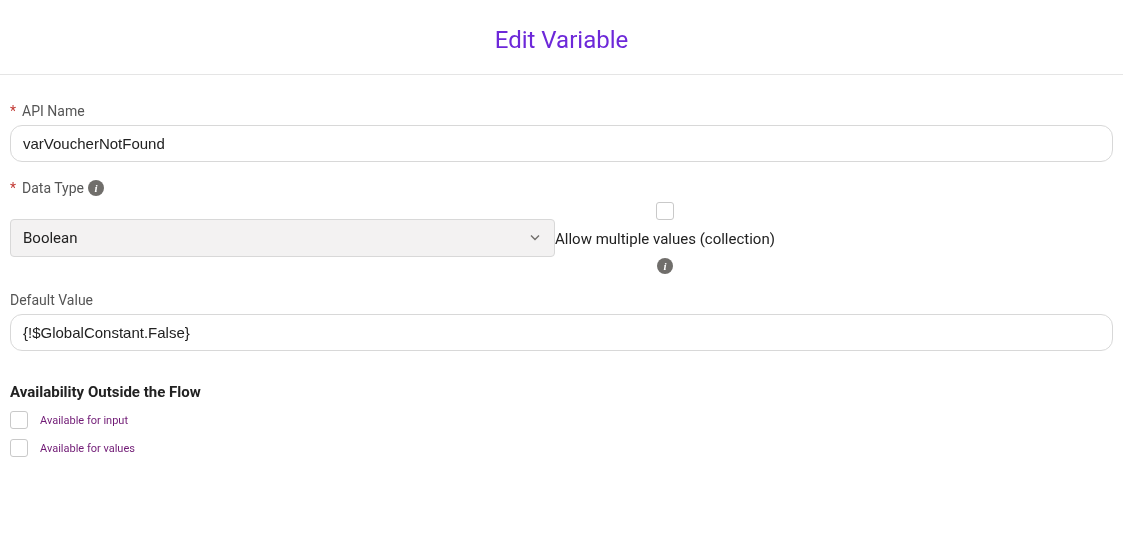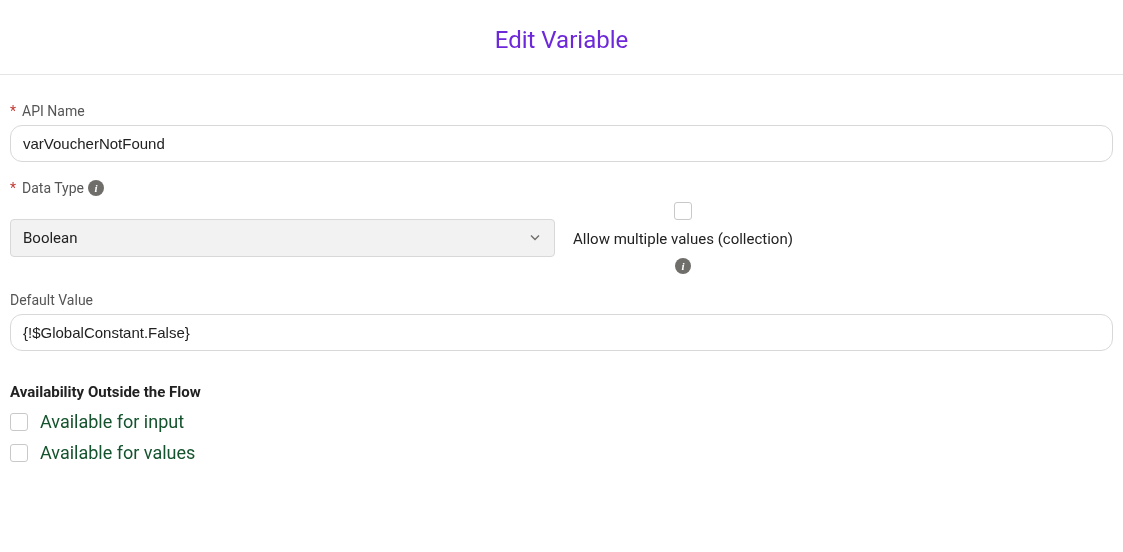--- a/index.html
+++ b/index.html
@@ -64,21 +64,20 @@
       border: 1px solid #d8d8d8;
       border-radius: 4px;
       color: #222;
       background: #fff;
       resize: both;
       font-family: inherit;
     }
     .datatype-row {
       display: flex;
       align-items: center;
-      gap: 18px;
     }
     .select-wrapper {
       position: relative;
       width: 545px;
     }
     .select-box {
       width: 100%;
       height: 38px;
       padding: 7px 36px 7px 12px;
       font-size: 15px;
@@ -142,22 +141,22 @@
       display: flex;
       flex-direction: column;
       gap: 10px;
     }
     .avail-row {
       display: flex;
       align-items: center;
       gap: 12px;
     }
     .avail-label {
-      font-size: 18px;
-      color: #14532d;
+      font-size: 11px;
+      color: #701a75;
     }
   </style>
 </head>
 <body>
 
 <div class="header">
   <h1>Edit Variable</h1>
 </div>
 <hr class="divider">
 

